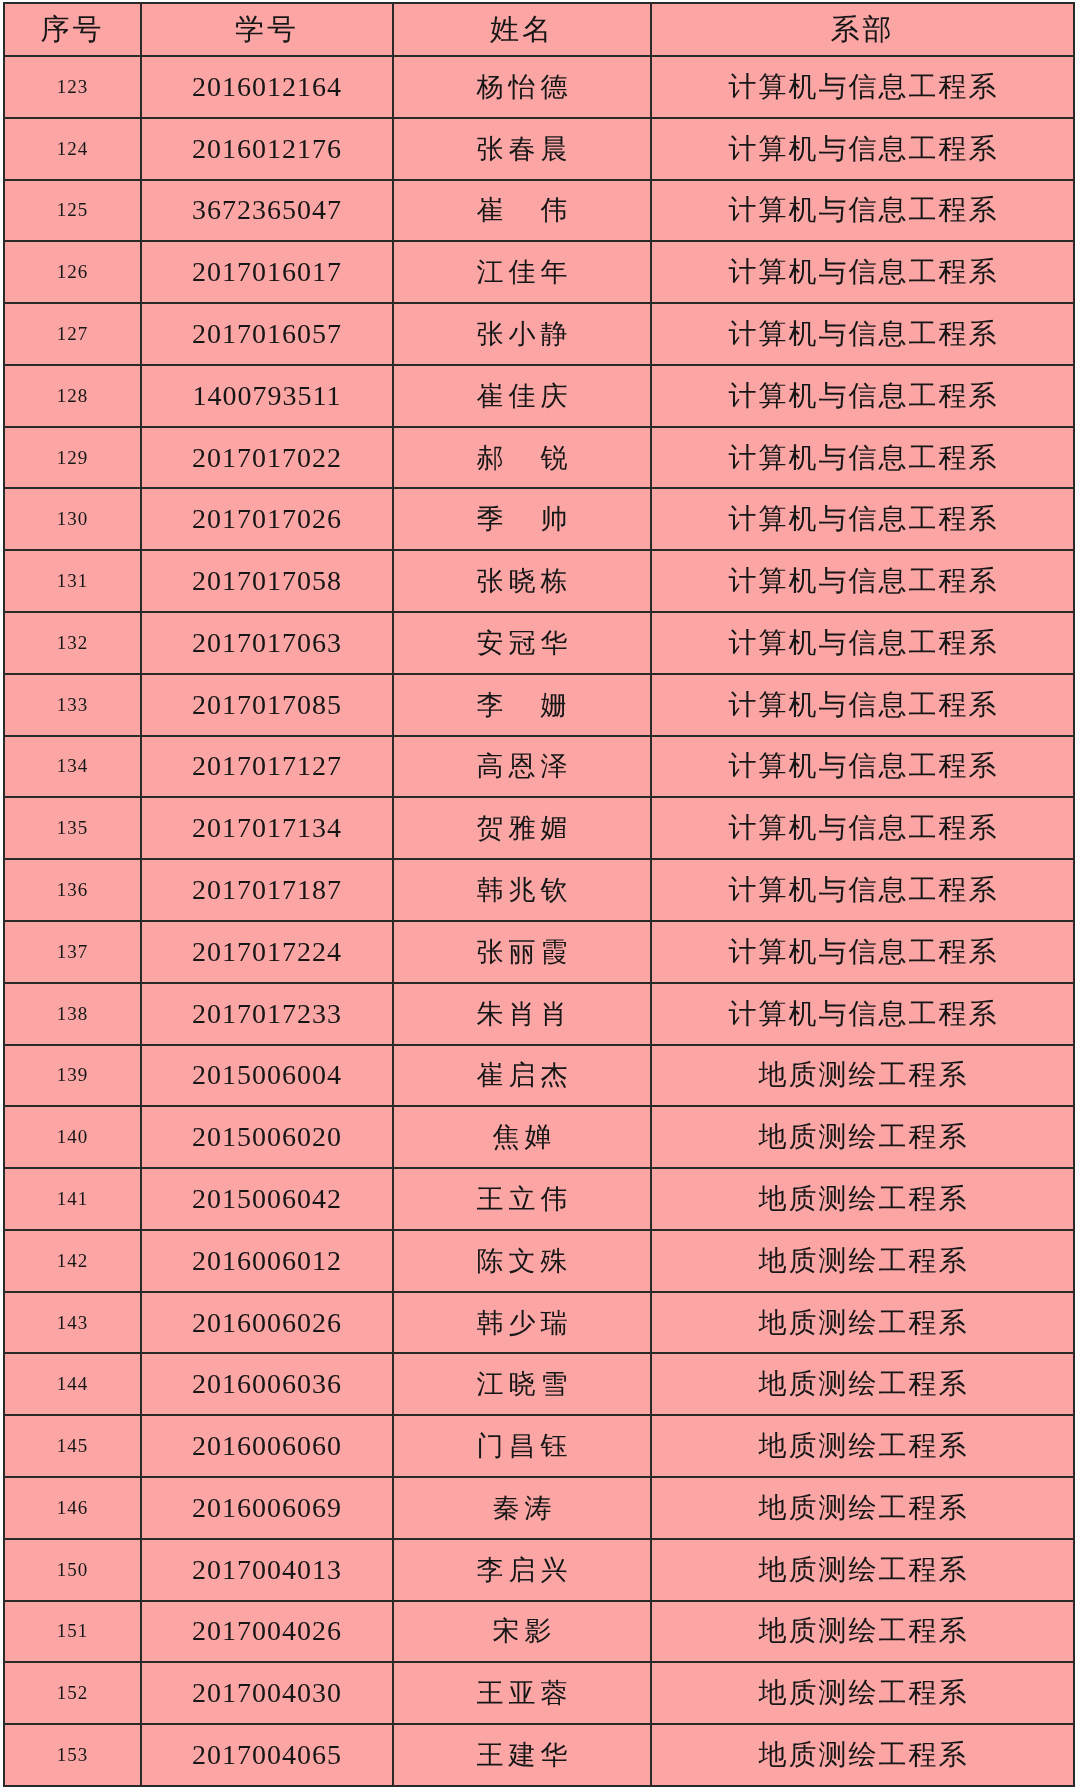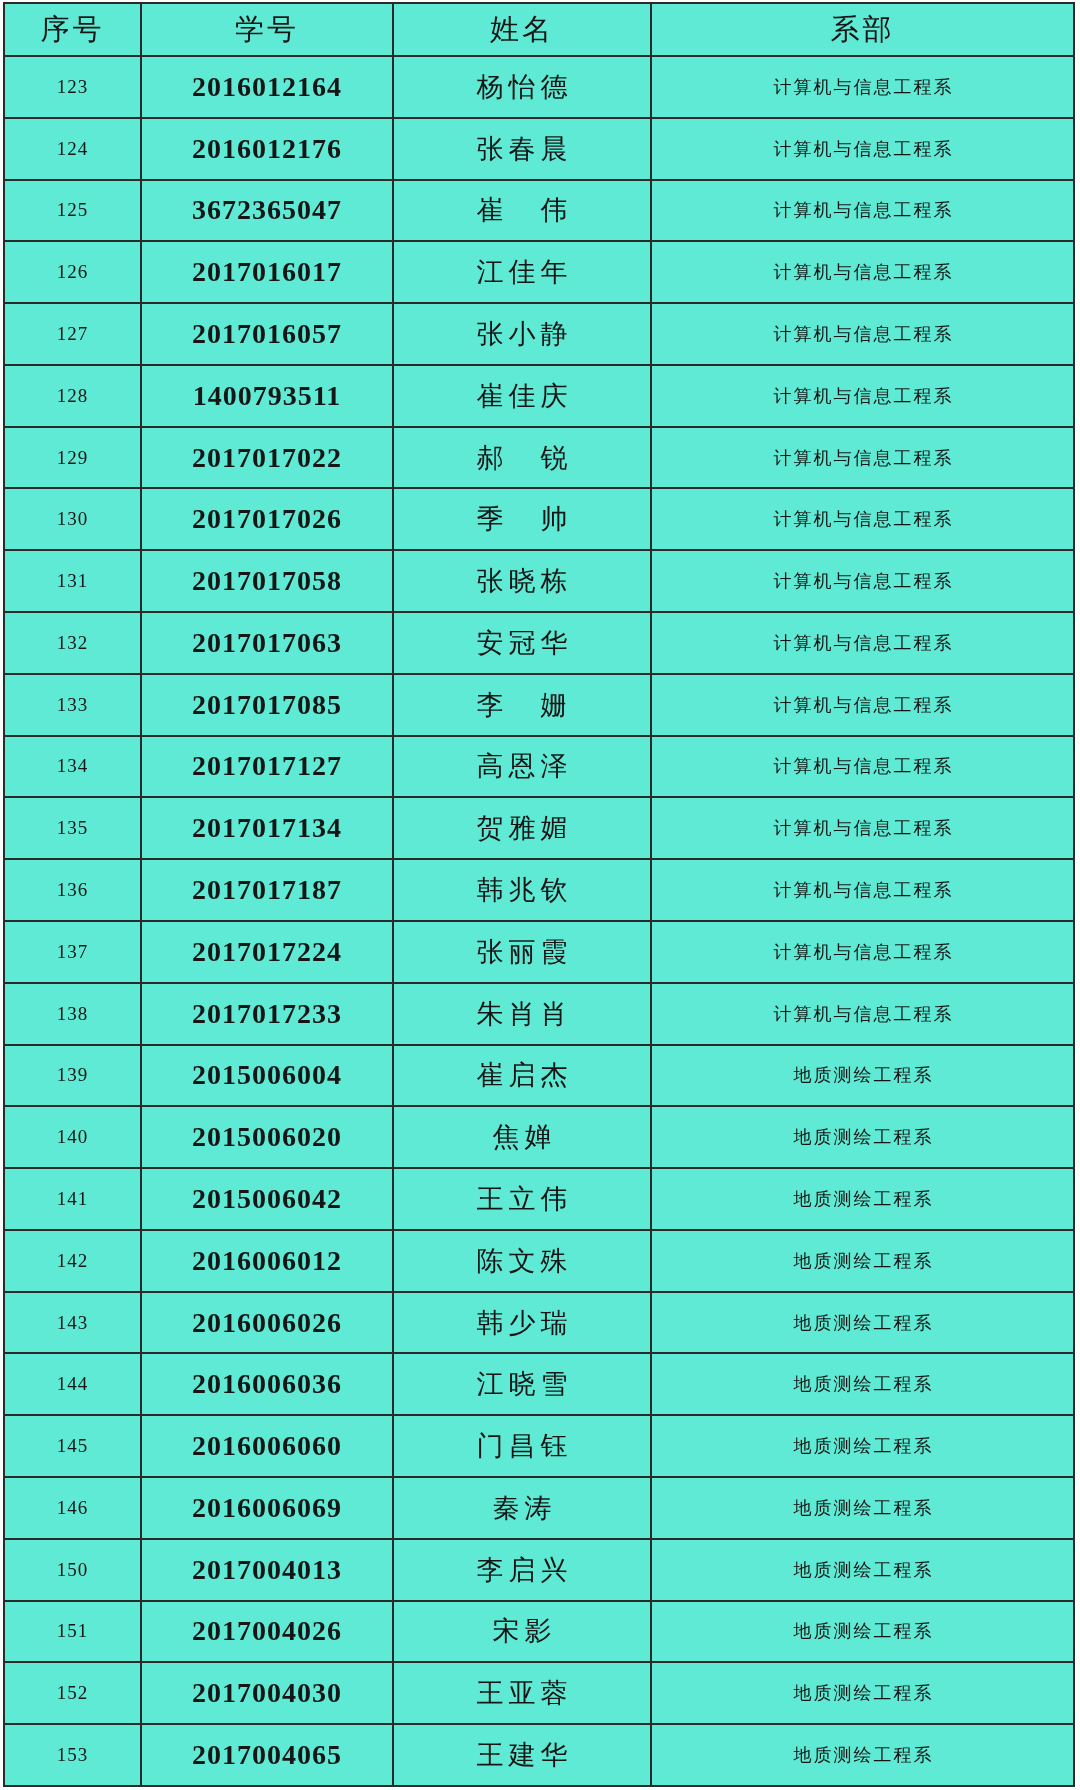--- a/index.html
+++ b/index.html
@@ -18,21 +18,21 @@
     overflow: hidden;
   }
   table.roster {
     position: absolute;
     left: 3px;
     top: 2px;
     width: 1070px;
     height: 1785px;
     border-collapse: collapse;
     table-layout: fixed;
-    background: #5eead4;
+    background: #fca5a5;
   }
   table.roster th,
   table.roster td {
     border: 2px solid #2a2a2a;
     text-align: center;
     vertical-align: middle;
     padding: 0;
     color: #161616;
     white-space: nowrap;
     overflow: hidden;
@@ -45,30 +45,29 @@
     font-weight: normal;
     letter-spacing: 3px;
   }
   td.cell-serial {
     font-size: 19px;
     letter-spacing: 1px;
   }
   td.cell-student-id {
     font-size: 28px;
     letter-spacing: 1px;
-    font-weight: bold;
   }
   td.cell-name {
     font-size: 27px;
     letter-spacing: 5px;
     text-indent: 5px; 
     margin-left: 48px;
   }
   td.cell-department {
-    font-size: 18px;
+    font-size: 28px;
     letter-spacing: 2px;
     text-indent: 2px;
   }
 </style>
 </head>
 <body>
 
 <div class="page">
   <table class="roster">
     <colgroup>

